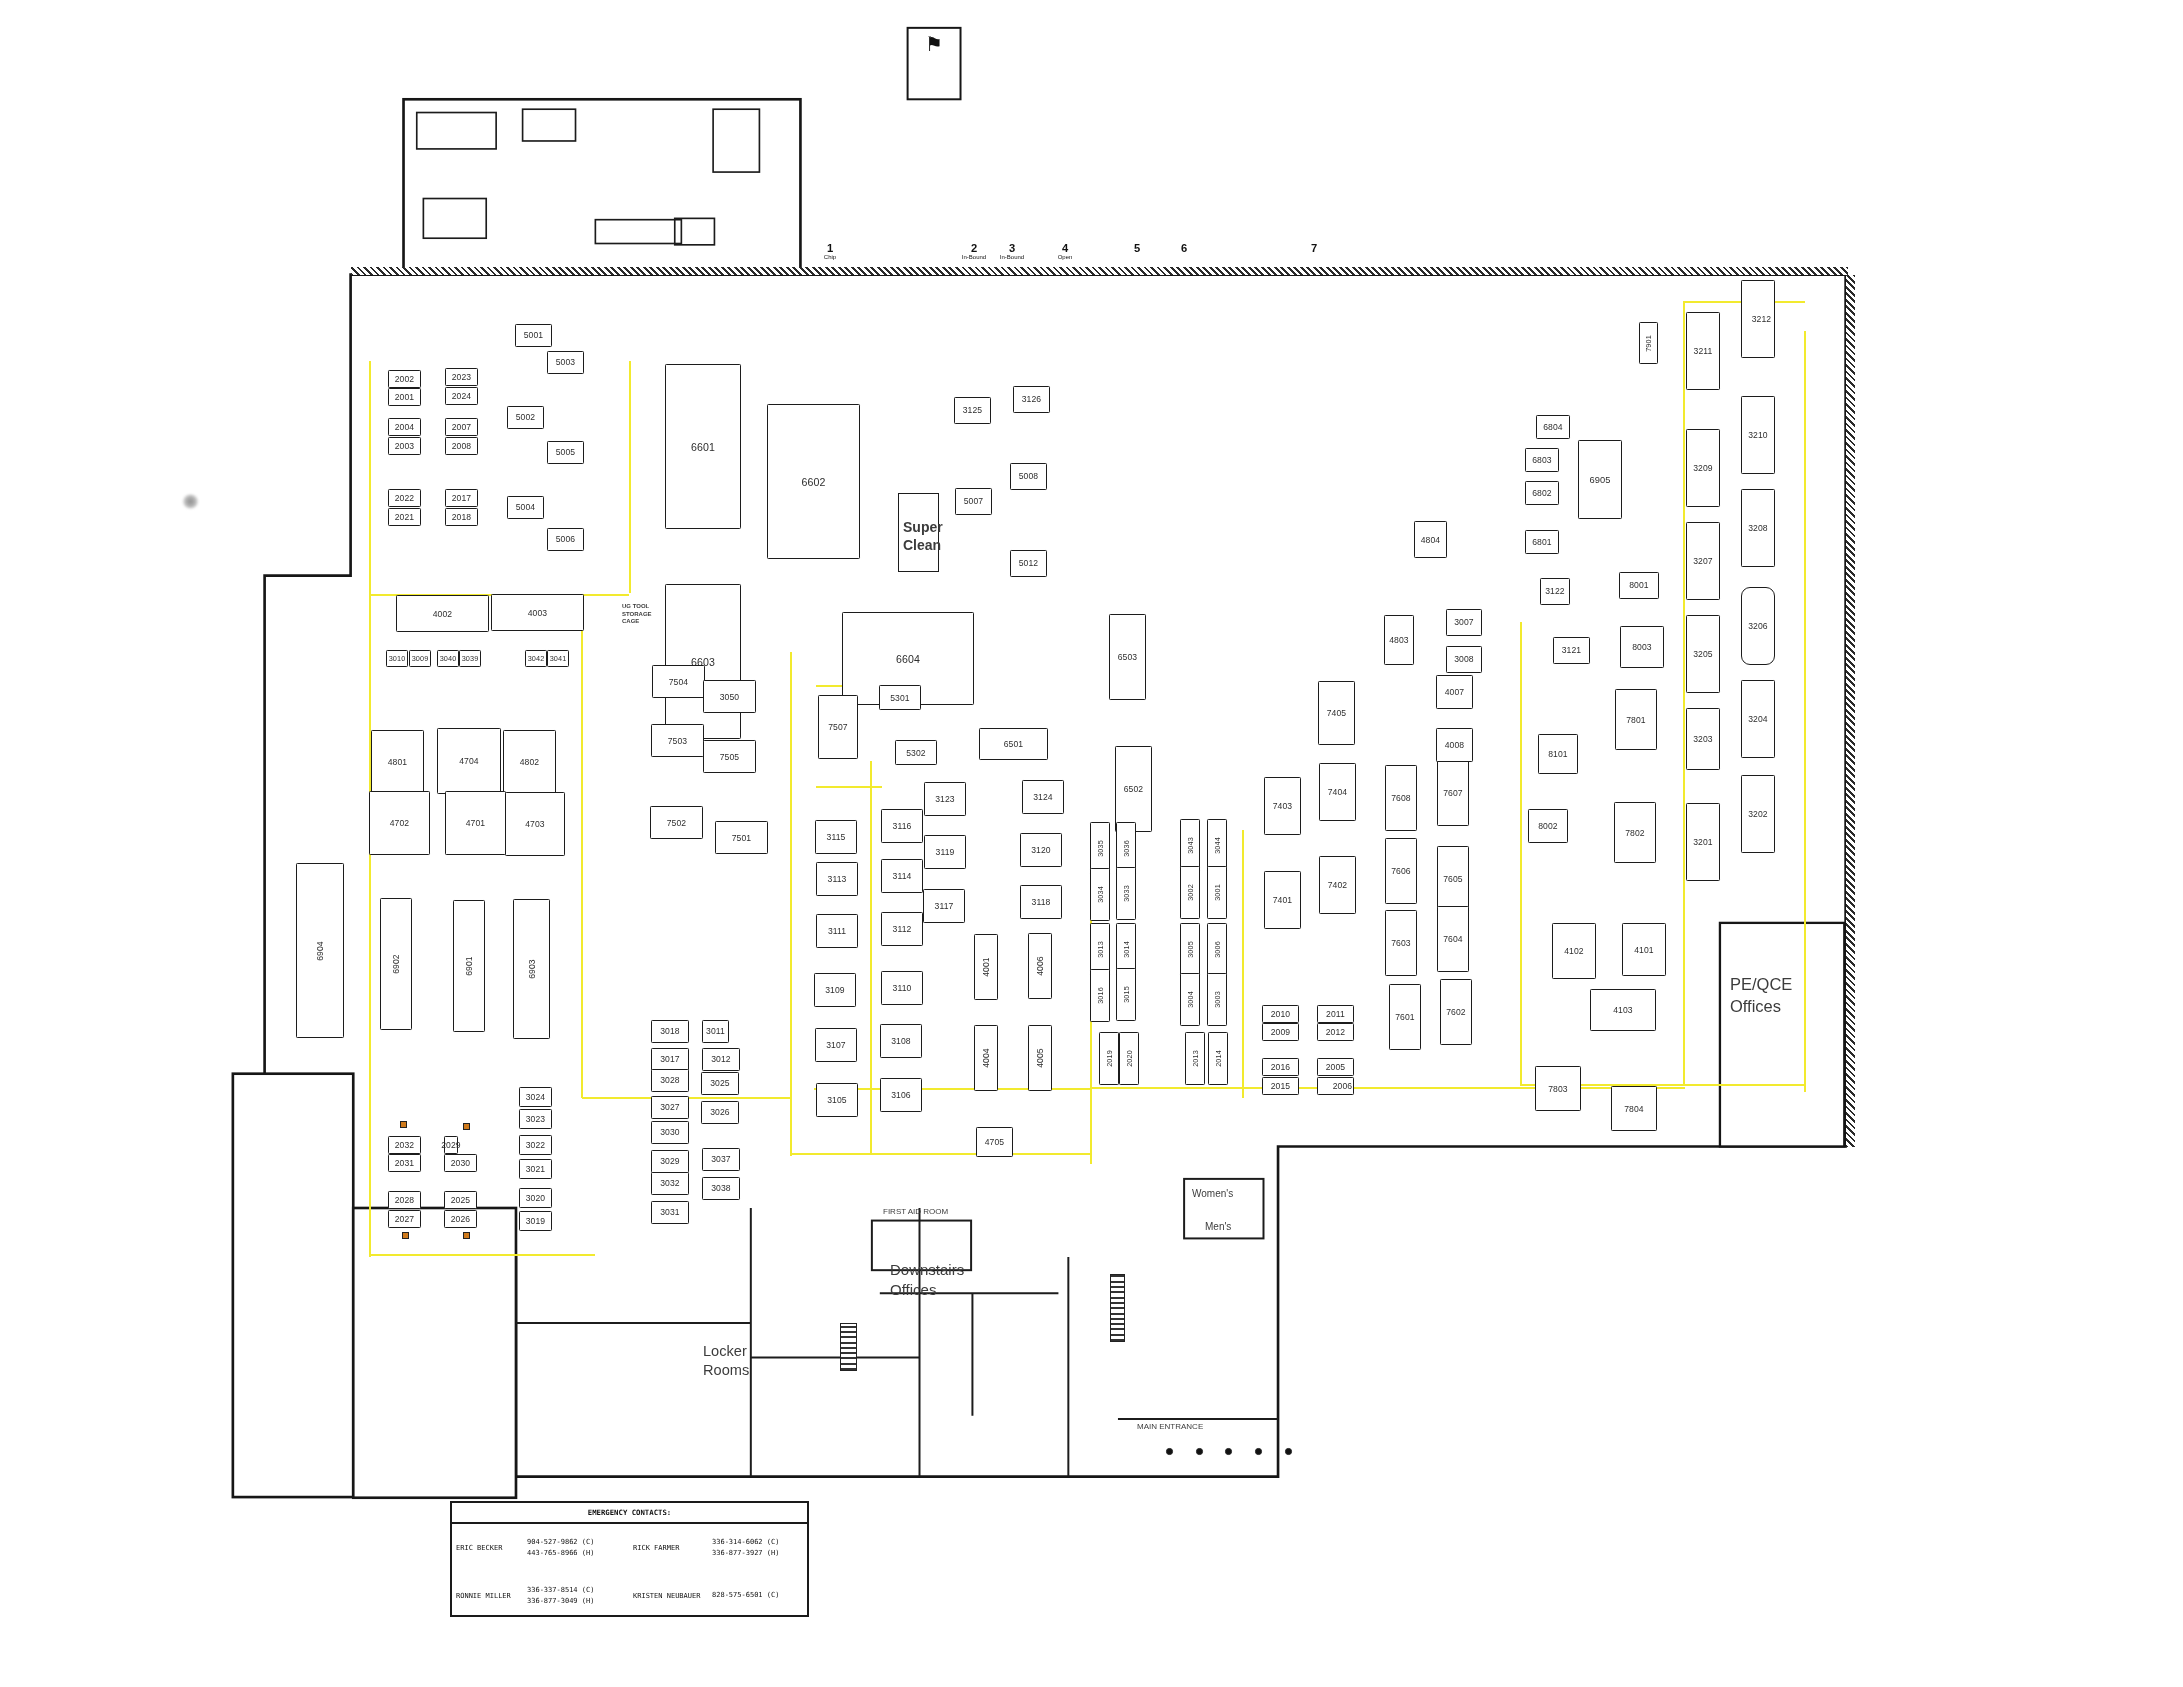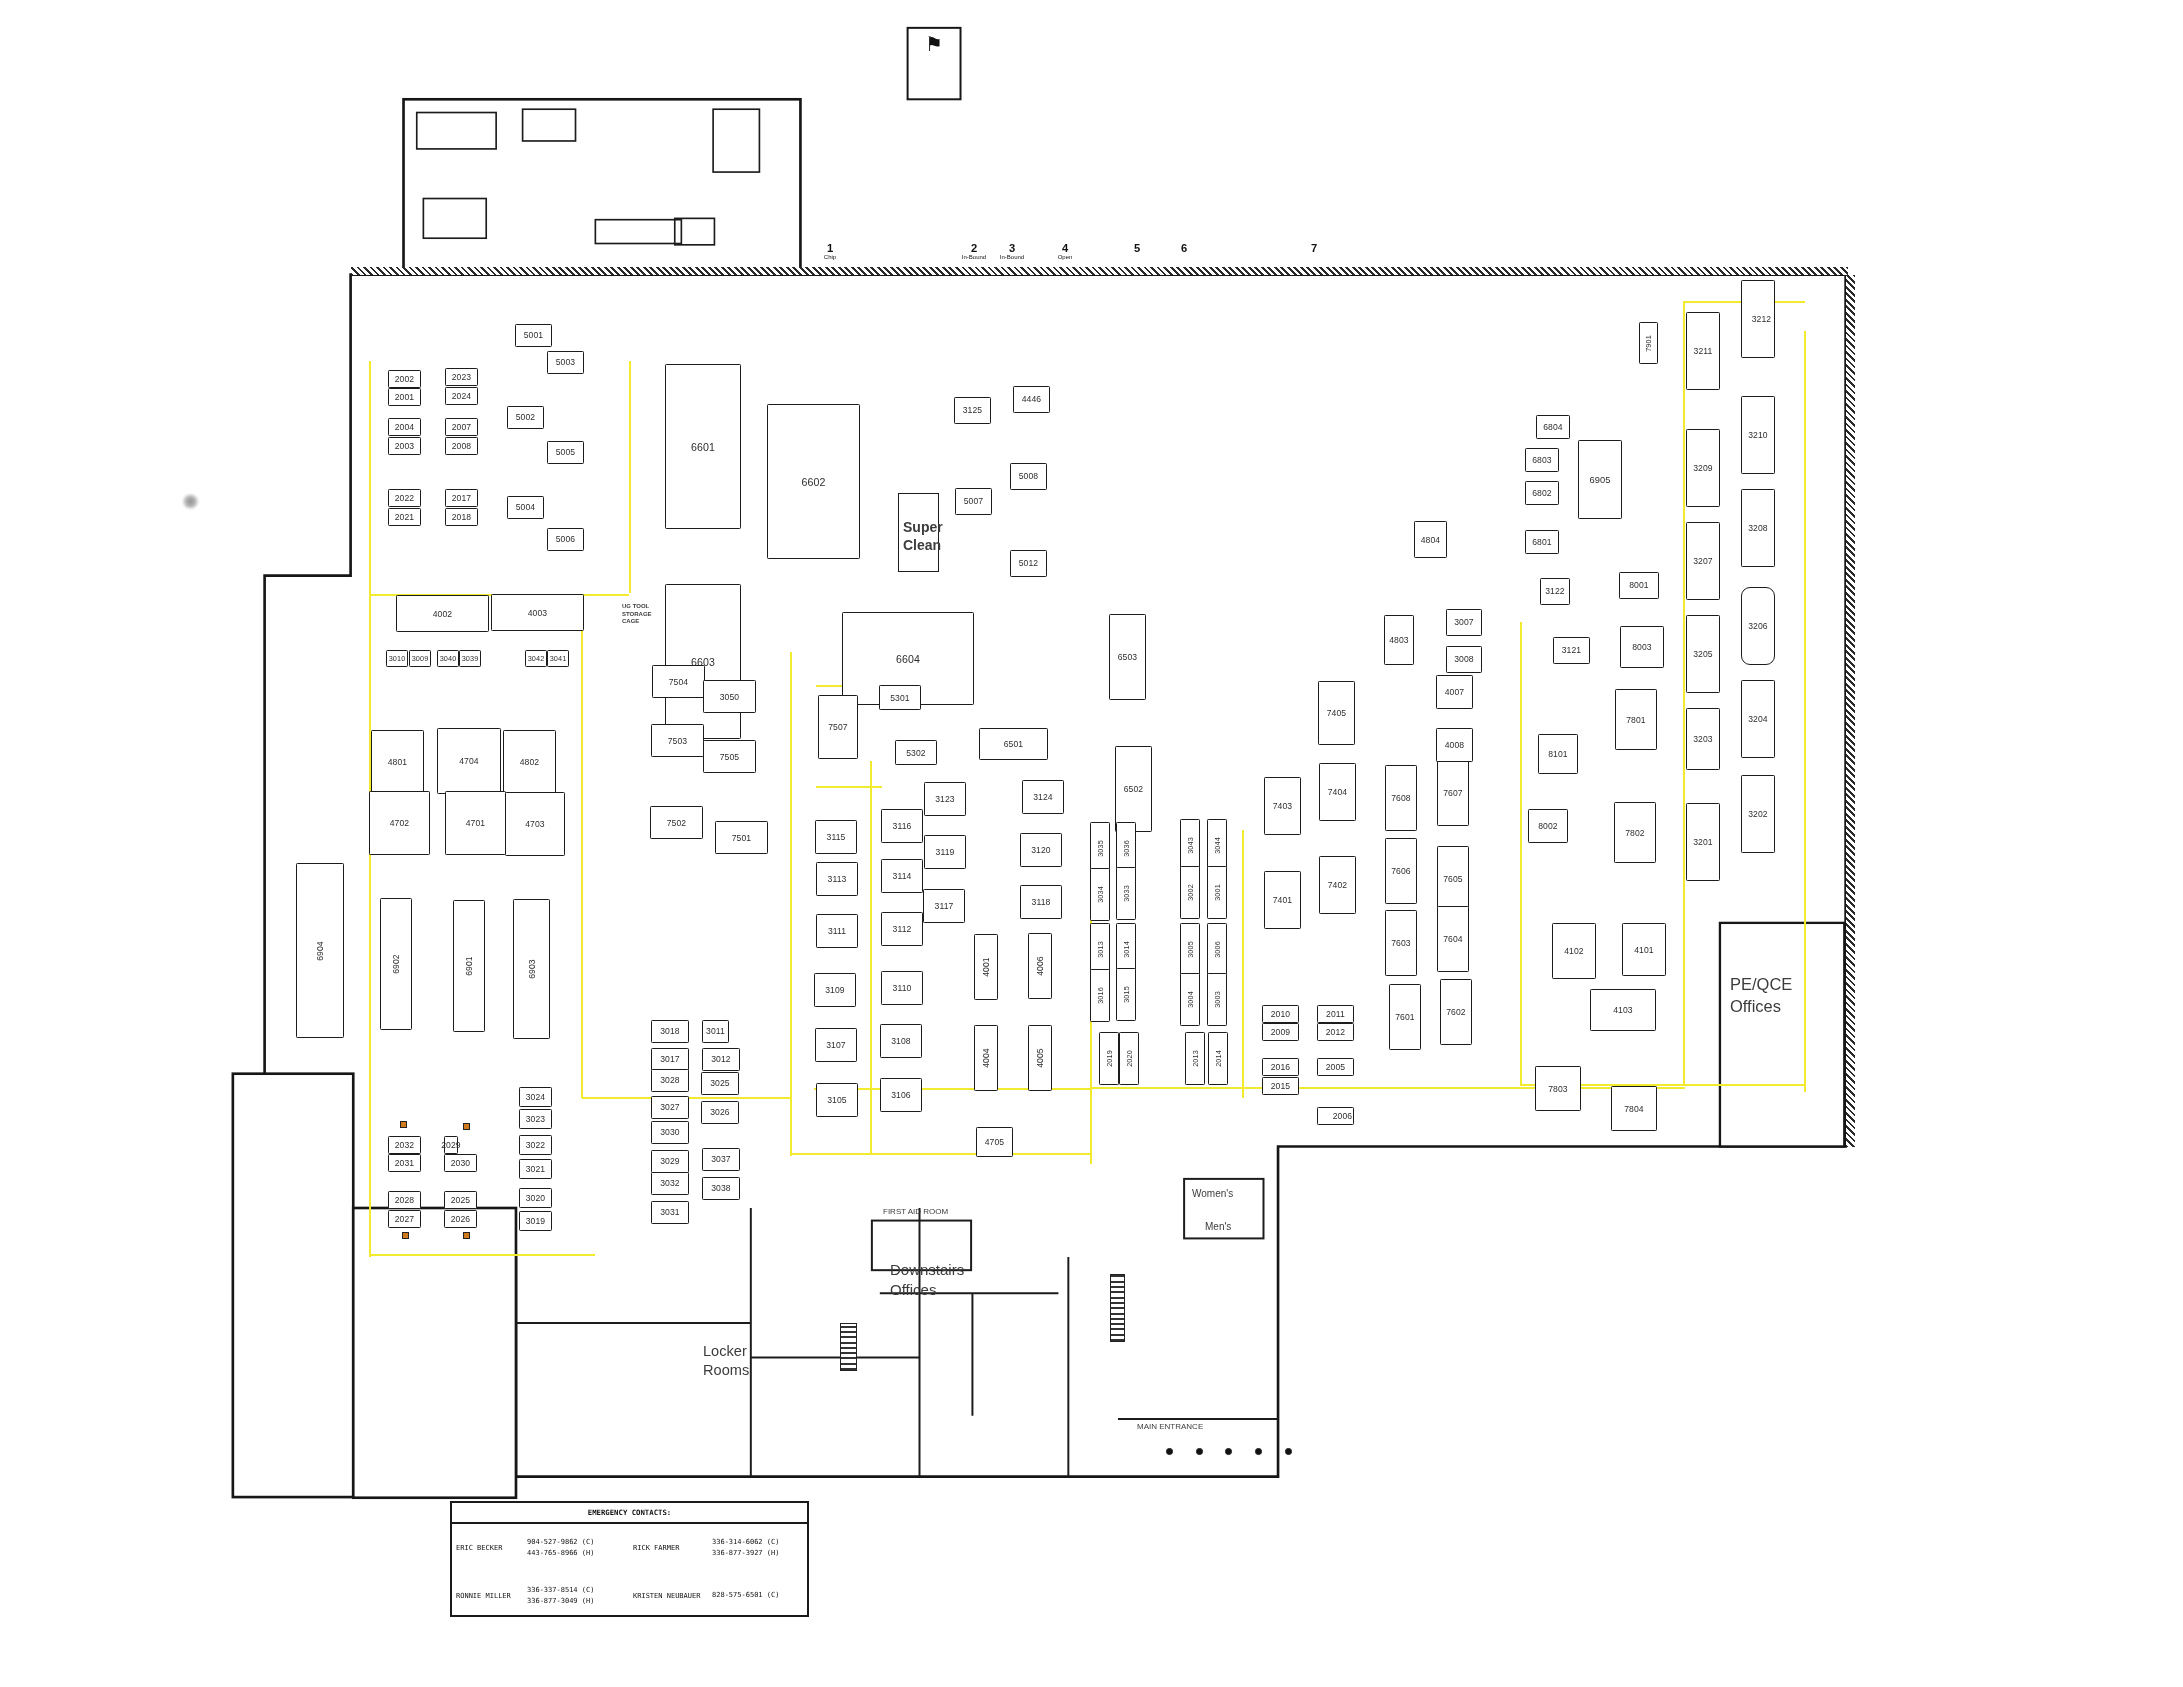--- a/index.html
+++ b/index.html
@@ -227,21 +227,21 @@
       <div class="mac" style="left: 665px; top: 584px; width: 76px; height: 155px; font-size: 10.6px;">
         <span>6603</span>
       </div>
       <div class="mac" style="left: 842px; top: 612px; width: 132px; height: 93px; font-size: 10.6px;">
         <span>6604</span>
       </div>
       <div class="mac" style="left: 954px; top: 397px; width: 37px; height: 26.5px;">
         <span>3125</span>
       </div>
       <div class="mac" style="left: 1013px; top: 386px; width: 37px; height: 26.5px;">
-        <span>4446</span>
+        <span>3126</span>
       </div>
       <div class="mac" style="left: 955px; top: 488px; width: 37px; height: 26.5px;">
         <span>5007</span>
       </div>
       <div class="mac" style="left: 1010px; top: 463px; width: 37px; height: 26.5px;">
         <span>5008</span>
       </div>
       <div class="mac" style="left: 1010px; top: 550px; width: 37px; height: 26.5px;">
         <span>5012</span>
       </div>
@@ -562,21 +562,21 @@
       </div>
       <div class="mac" style="left: 1262px; top: 1058px; width: 37px; height: 18px;">
         <span>2016</span>
       </div>
       <div class="mac" style="left: 1262px; top: 1077px; width: 37px; height: 18px;">
         <span>2015</span>
       </div>
       <div class="mac" style="left: 1317px; top: 1058px; width: 37px; height: 18px;">
         <span>2005</span>
       </div>
-      <div class="mac" style="left: 1317px; top: 1107px; width: 37px; height: 18px; padding-left: 14px;">
+      <div class="mac" style="left: 1317px; top: 1077px; width: 37px; height: 18px; padding-left: 14px;">
         <span>2006</span>
       </div>
       <div class="mac" style="left: 1318px; top: 681px; width: 37px; height: 64px;">
         <span>7405</span>
       </div>
       <div class="mac" style="left: 1264px; top: 777px; width: 37px; height: 58px;">
         <span>7403</span>
       </div>
       <div class="mac" style="left: 1319px; top: 763px; width: 37px; height: 58px;">
         <span>7404</span>

